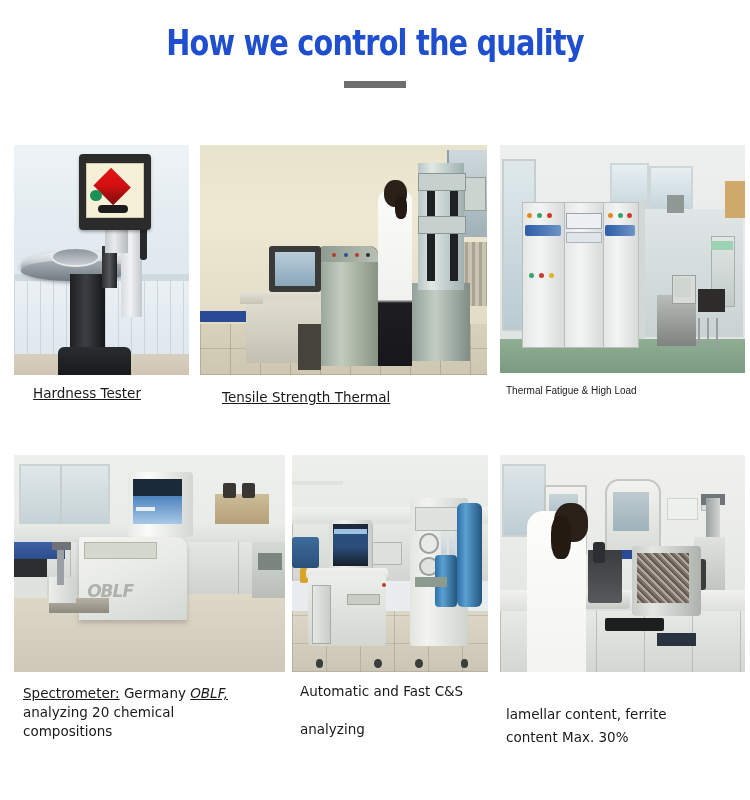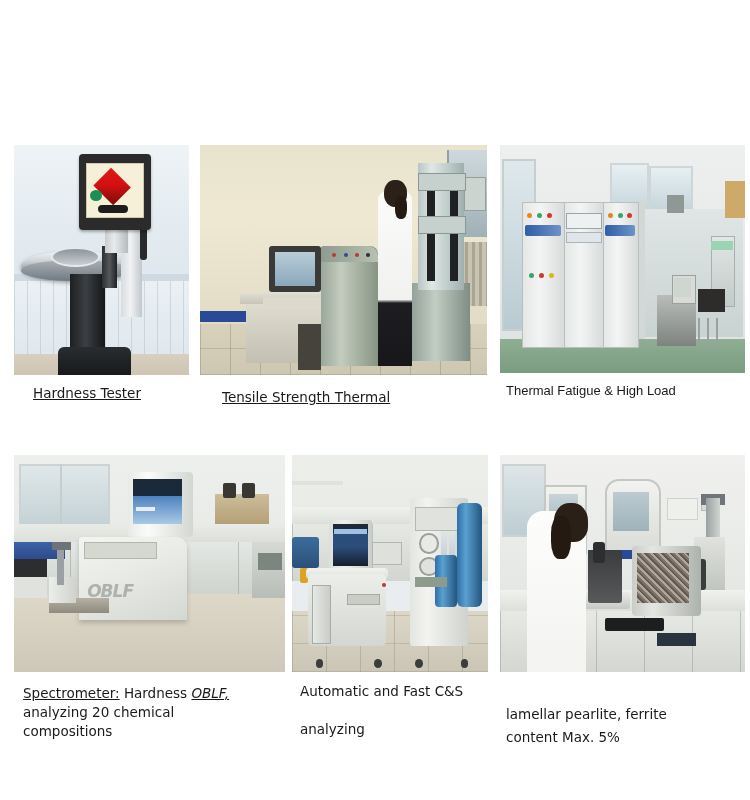--- a/index.html
+++ b/index.html
@@ -33,21 +33,21 @@
     overflow:hidden;
     background:#e9edf0;
   }
   .cap{
     position:absolute;
     font-family:"DejaVu Sans", sans-serif;
     font-size:13.5px;
     color:#1a1a1a;
     line-height:20px;
   }
-  .cap.alt{font-family:"Liberation Sans", sans-serif;font-size:13px;line-height:25px;}
+  .cap.alt{font-family:"Liberation Sans", sans-serif;font-size:10px;line-height:25px;}
   .u{text-decoration:underline;}
   .it{font-style:italic;text-decoration:underline;}
 
   
   
   
   .scene{position:absolute;inset:0;padding-left:46px;}
   .o{position:absolute;}
 
   
@@ -214,20 +214,24 @@
   .ms-testerh{left:82%;top:18%;width:10%;height:5%;background:#6f7578;}
   .ms-dark{left:76%;top:48%;width:8%;height:14%;background:#3a3d3c;border-radius:3px;}
   .ms-wallsign{left:68%;top:20%;width:12%;height:9%;background:#eef0ec;border:1px solid #cfd3ce;}
   .ms-wallbox{left:82%;top:19%;width:6%;height:6%;background:#d8dbd6;border:1px solid #b6bab5;}
 </style>
 </head>
 <body>
 
 <div class="page">
 
+  <div class="header">
+    <div class="title">How we control the quality</div>
+    <div class="rule"></div>
+  </div>
 
   <div class="photo" style="left:14px;top:145px;width:175px;height:230px;">
     <div class="scene">
       <div class="o ht-wall"></div>
       <div class="o ht-rail"></div>
       <div class="o ht-panel"></div>
       <div class="o ht-panel-lines"></div>
       <div class="o ht-floor"></div>
       <div class="o ht-disc"></div>
       <div class="o ht-disc2"></div>
@@ -344,21 +348,21 @@
       <div class="o sp-mach"></div>
       <div class="o sp-machtop"></div>
       <div class="o sp-logo">OBLF</div>
       <div class="o sp-armbase"></div>
       <div class="o sp-armbox"></div>
       <div class="o sp-armrod"></div>
       <div class="o sp-armclip"></div>
     </div>
   </div>
   <div class="cap" style="left:23px;top:683px;">
-    <span class="u">Spectrometer:</span><span> Hardness </span><span class="it">OBLF,</span>
+    <span class="u">Spectrometer:</span><span> Germany </span><span class="it">OBLF,</span>
   </div>
   <div class="cap" style="left:23px;top:702px;">analyzing 20 chemical</div>
   <div class="cap" style="left:23px;top:721px;">compositions</div>
 
   <div class="photo" style="left:292px;top:455px;width:196px;height:217px;">
     <div class="scene">
       <div class="o cs-wall"></div>
       <div class="o cs-shelf"></div>
       <div class="o cs-bench"></div>
       <div class="o cs-bcab"></div>
@@ -419,16 +423,16 @@
       <div class="o ms-scopeb"></div>
       <div class="o ms-scope"></div>
       <div class="o ms-scopearm"></div>
       <div class="o ms-person"></div>
       <div class="o ms-head"></div>
       <div class="o ms-hair"></div>
       <div class="o ms-kb"></div>
       <div class="o ms-pad"></div>
     </div>
   </div>
-  <div class="cap" style="left:506px;top:704px;">lamellar  pearlite, ferrite</div>
-  <div class="cap" style="left:506px;top:727px;">content Max. 5%</div>
+  <div class="cap" style="left:506px;top:704px;">lamellar  content, ferrite</div>
+  <div class="cap" style="left:506px;top:727px;">content Max. 30%</div>
 
 </div>
 
 </body></html>

